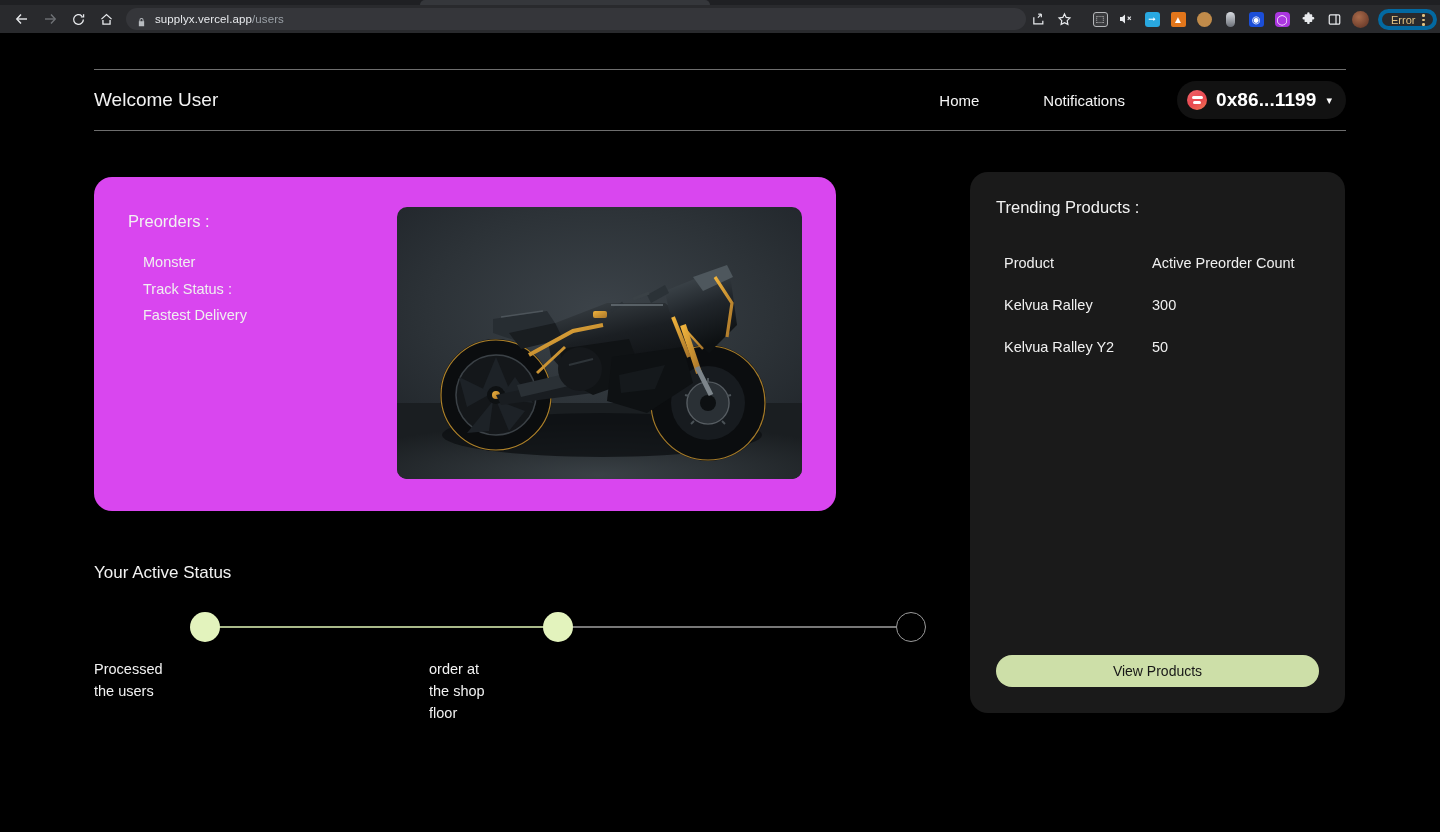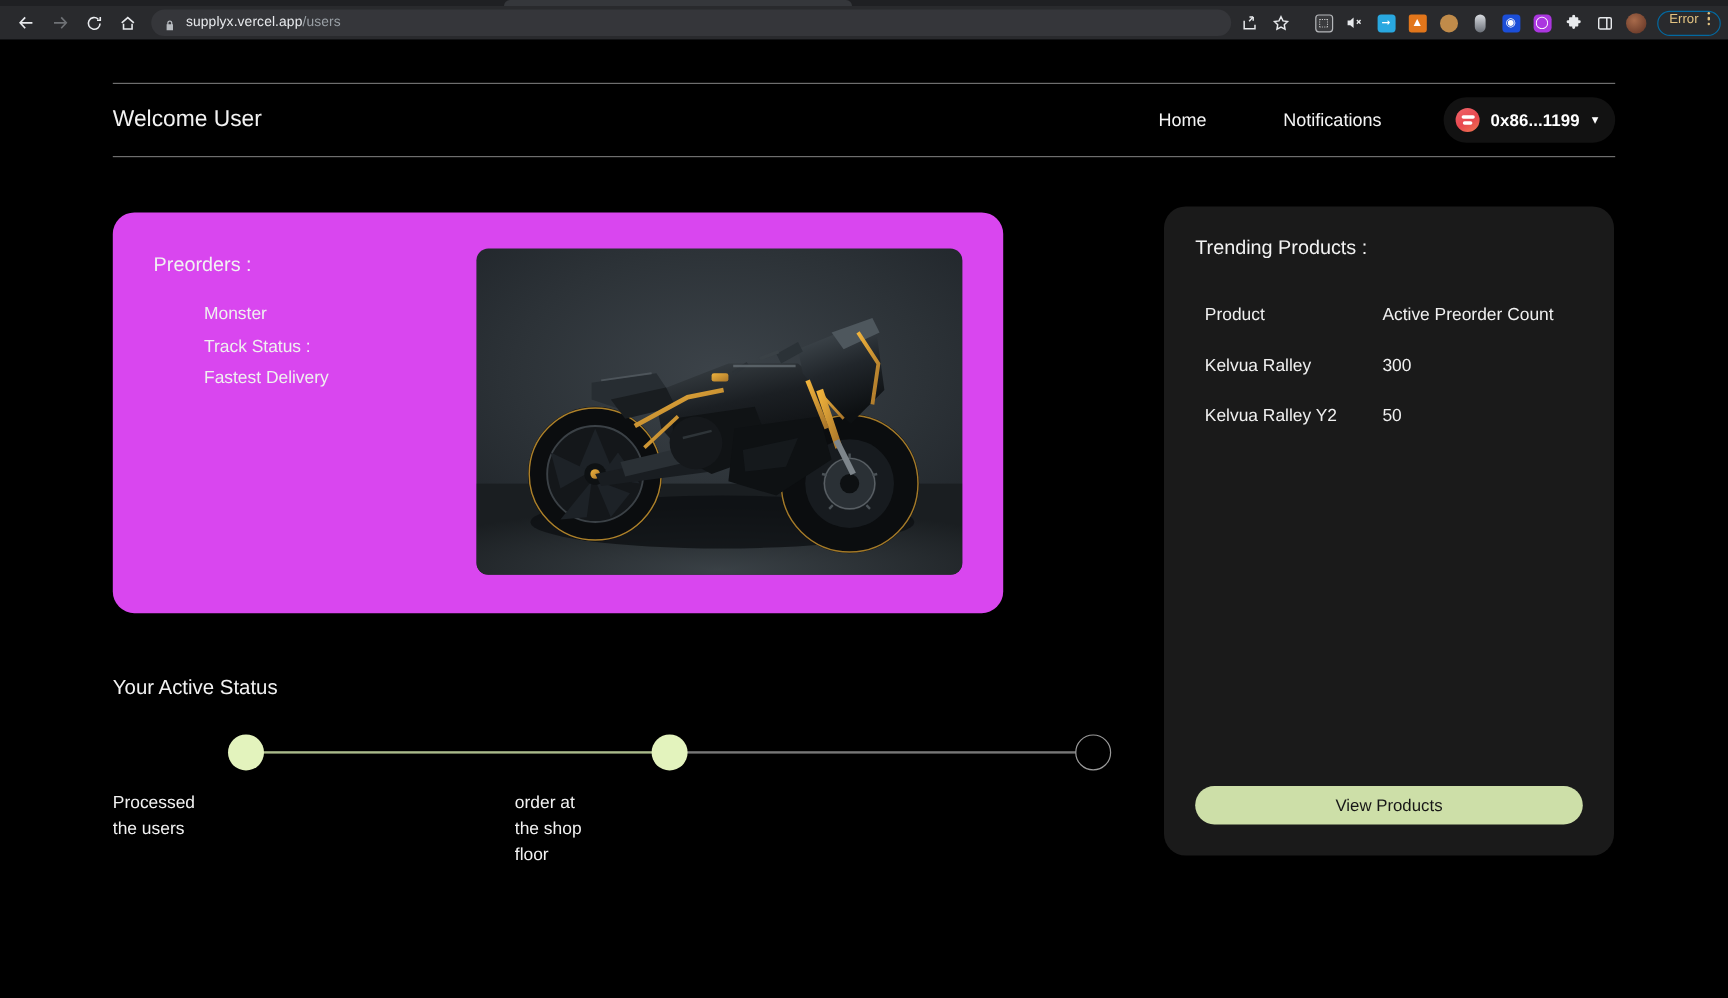--- a/index.html
+++ b/index.html
@@ -110,24 +110,24 @@
   }
   .ext-circ {
     width: 15px; height: 15px;
     border-radius: 50%;
     display: flex; align-items: center; justify-content: center;
     font-size: 9px;
     color: #fff;
   }
   #error-badge {
     height: 21px;
-    border: 1px solid #0369a1;
+    border: 4px solid #0369a1;
     border-radius: 11px;
     display: flex;
-    align-items: flex-start;
+    align-items: flex-end;
     gap: 5px;
     padding: 0 6px 0 9px;
     margin-left: 4px;
     cursor: pointer;
   }
   #error-badge .label {
     font-size: 11px;
     color: #e3c382;
   }
   #error-badge .kebab {
@@ -207,21 +207,21 @@
   }
   #wallet-avatar i {
     display: block;
     height: 3px;
     background: #fff;
     border-radius: 2px;
   }
   #wallet-avatar i:nth-child(1) { width: 11px; }
   #wallet-avatar i:nth-child(2) { width: 8px; }
   #wallet-address {
-    font-size: 14px;
+    font-size: 19px;
     font-weight: bold;
     color: #ffffff;
     letter-spacing: 0.1px;
   }
   #wallet-chevron {
     color: #fff;
     font-size: 11px;
     line-height: 1;
     margin-left: 1px;
   }
@@ -241,21 +241,20 @@
     left: 34px; top: 35px;
     font-size: 16.5px;
     color: #f2f2f2;
   }
   #preorders-list {
     position: absolute;
     left: 49px; top: 78px;
     display: flex;
     flex-direction: column;
     gap: 12px;
-    margin-left: 27px;
   }
   #preorders-list .preorder-line {
     font-size: 14.5px;
     color: #f0f0f0;
     line-height: 1;
   }
   #bike-image {
     position: absolute;
     left: 303px; top: 30px;
     width: 405px;

